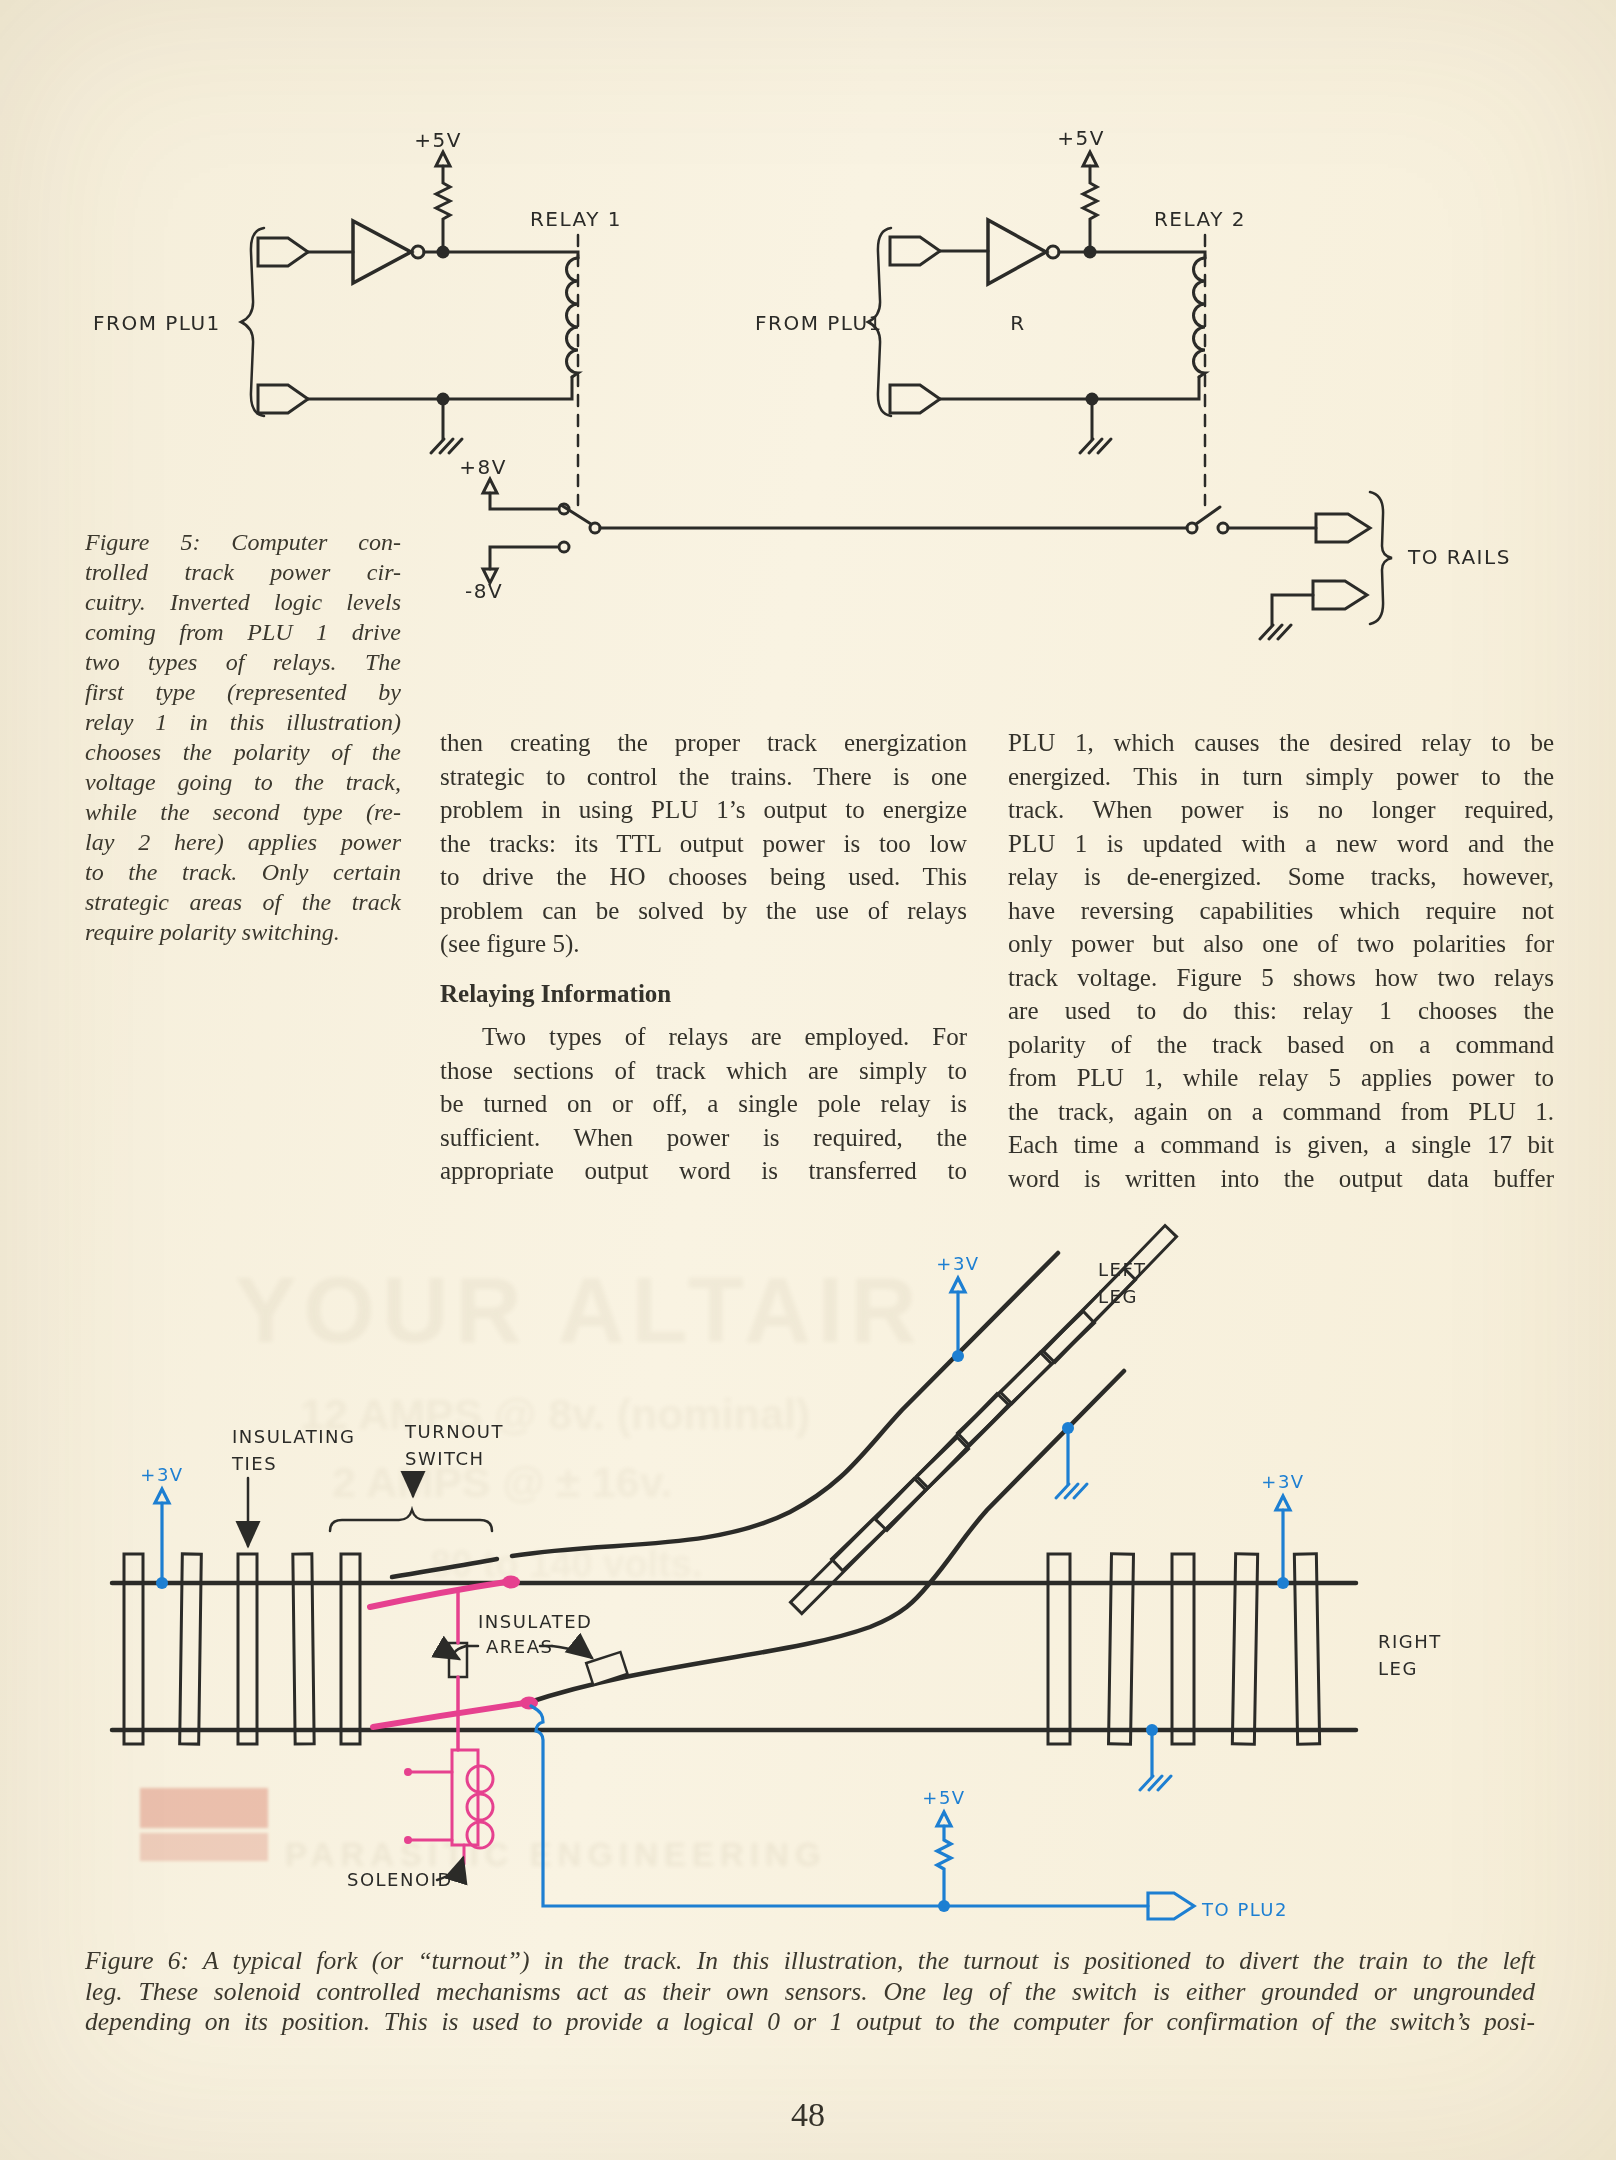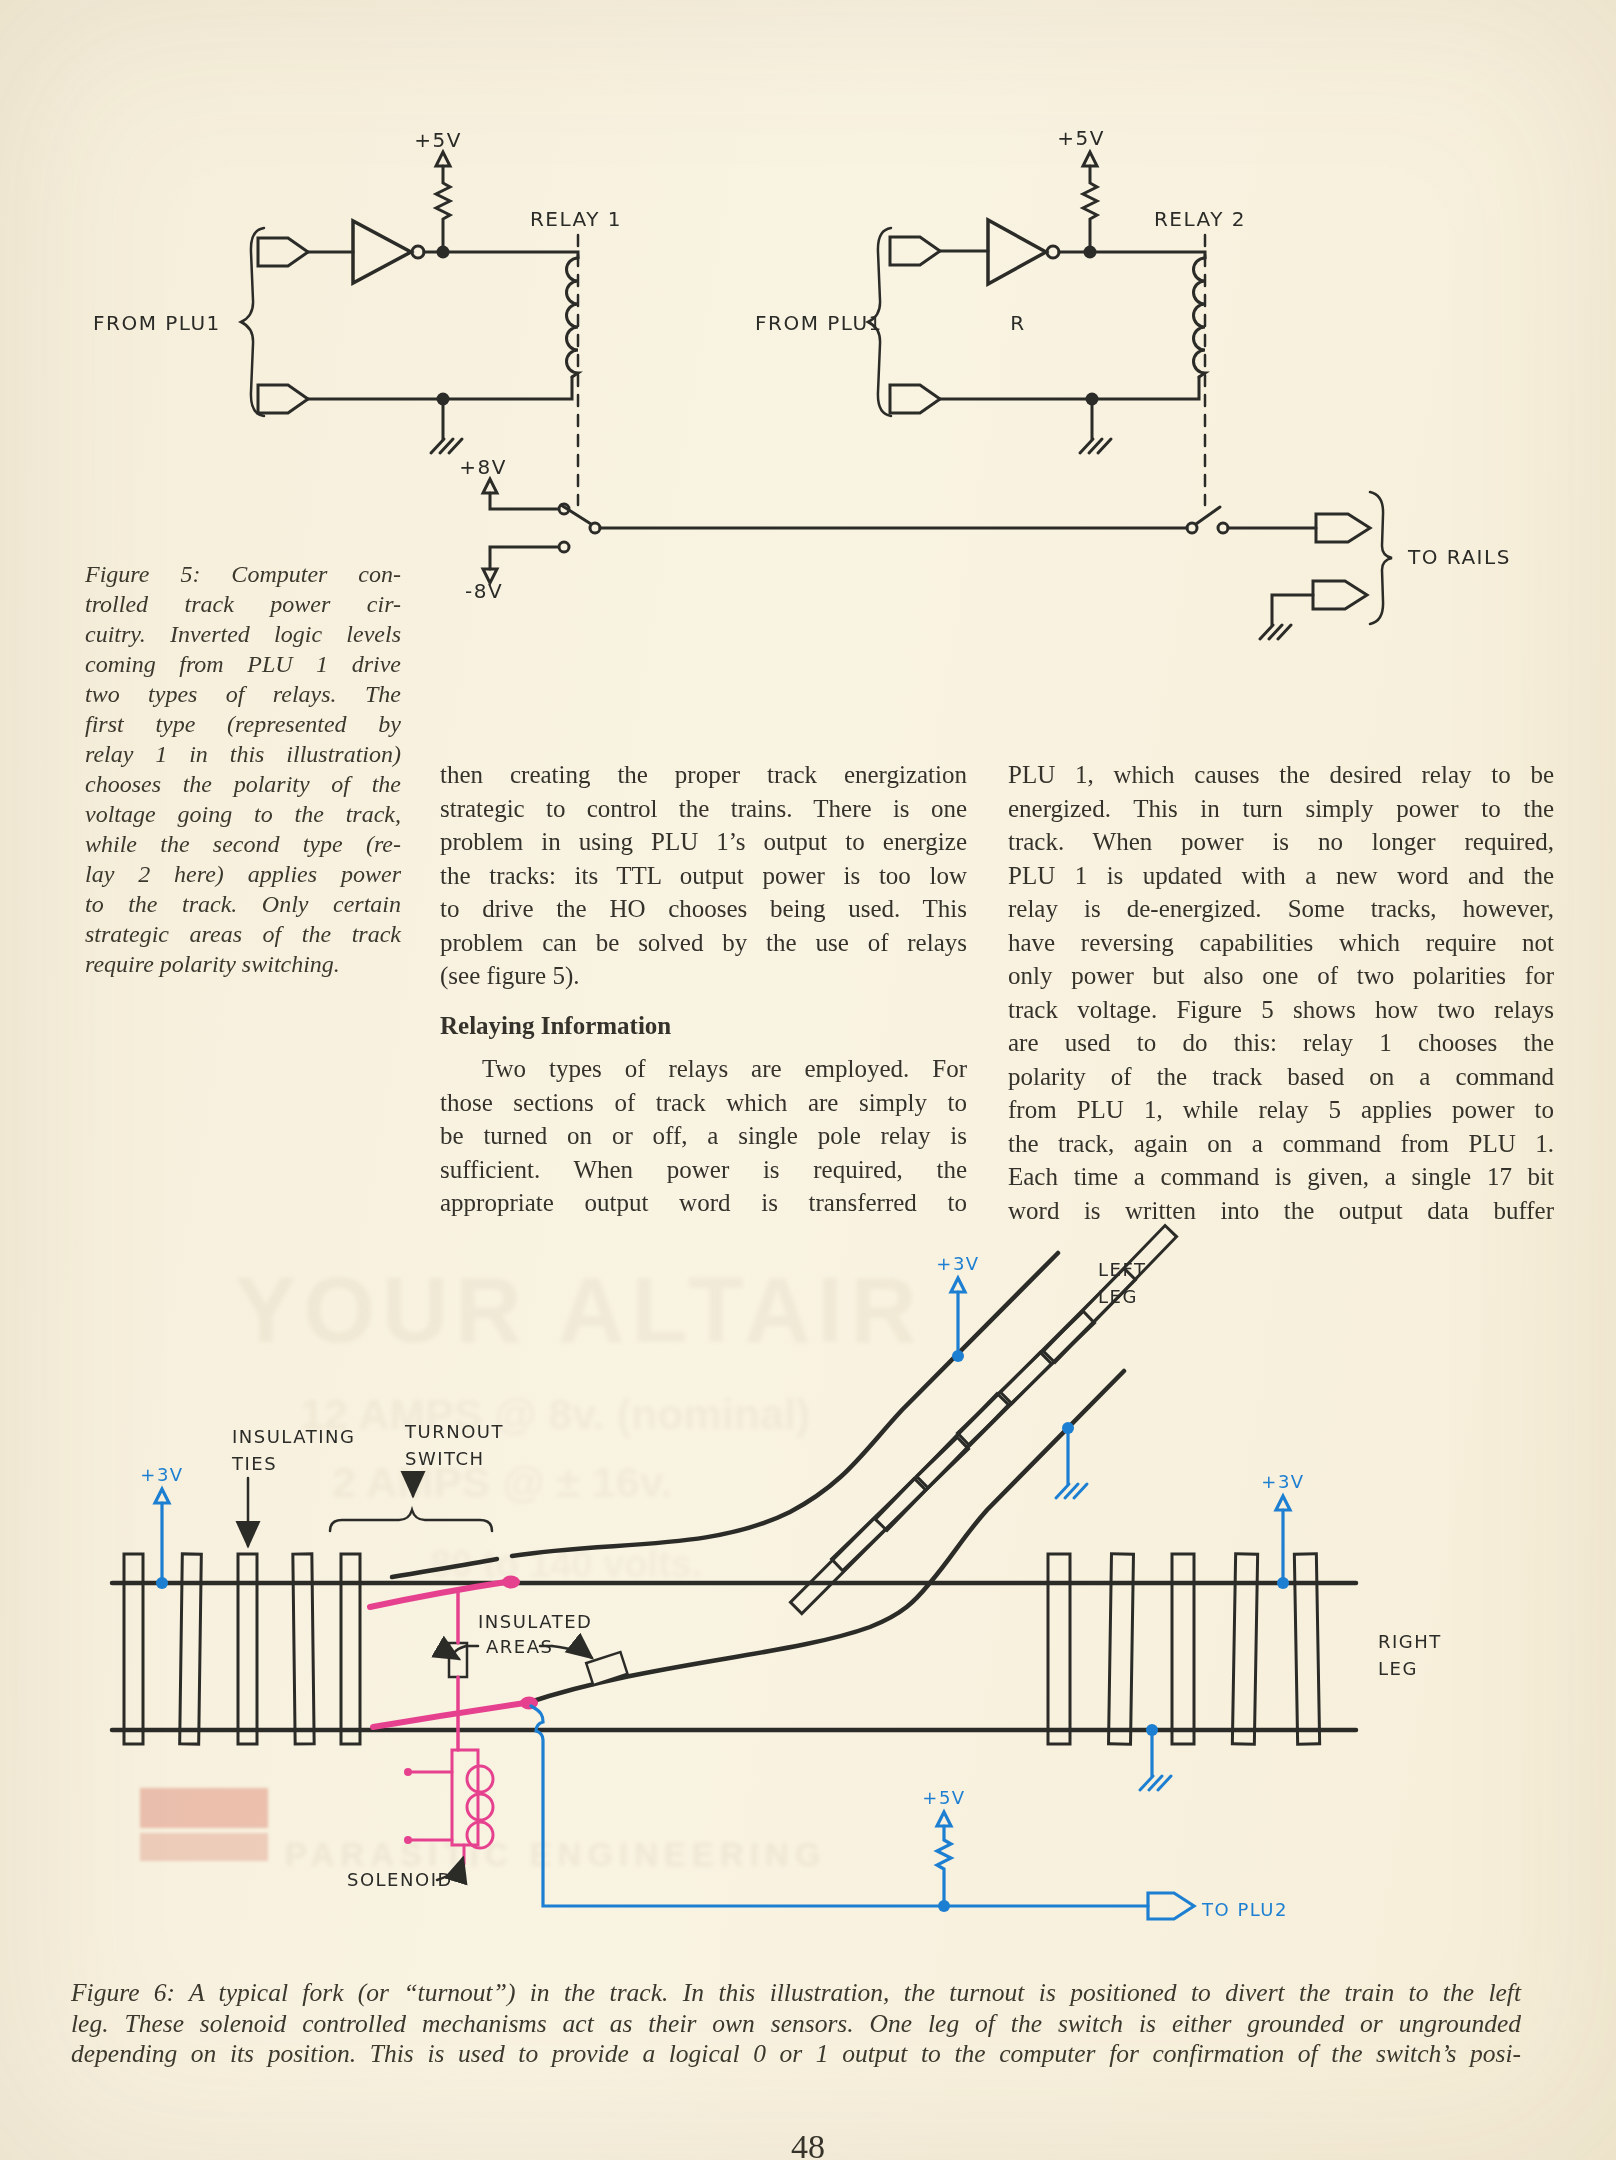--- a/index.html
+++ b/index.html
@@ -1,25 +1,25 @@
 <!DOCTYPE html>
 <html><head>
 <meta charset="utf-8">
 <style>
   html,body{margin:0;padding:0;background:#888;}
   .page{position:relative;width:1616px;height:2160px;overflow:hidden;
         background:linear-gradient(100deg,#f5eeda,#f9f3e2 45%,#f6eed8);
         font-family:"Liberation Serif",serif;}
   .page::after{content:"";position:absolute;inset:0;pointer-events:none;
         box-shadow:inset 0 0 190px rgba(120,90,40,.10);}
-  .abs{position:absolute;margin-top:32px;}
+  .abs{position:absolute;}
   
   .caption{font-style:italic;color:#3b382e;}
   .cap5{left:85px;top:527px;width:316px;font-size:24px;line-height:30px;}
-  .cap6{left:71px;top:1946px;width:1450px;font-size:25.5px;line-height:30.5px;font-style:italic;}
+  .cap6{left:85px;top:1946px;width:1450px;font-size:25.5px;line-height:30.5px;font-style:italic;}
   .col{color:#34322b;font-size:25px;line-height:33.5px;}
   .col1{left:440px;top:726px;width:527px;}
   .col2{left:1008px;top:726px;width:546px;}
   .jl{text-align:justify;text-align-last:justify;}
   .jend{text-align:justify;text-align-last:left;}
   .heading{font-weight:bold;margin-top:16px;margin-bottom:10px;}
   .ind{padding-left:42px;}
   .pagenum{left:0;top:2096px;width:1616px;text-align:center;color:#34322b;
         font-size:34px;}
   

